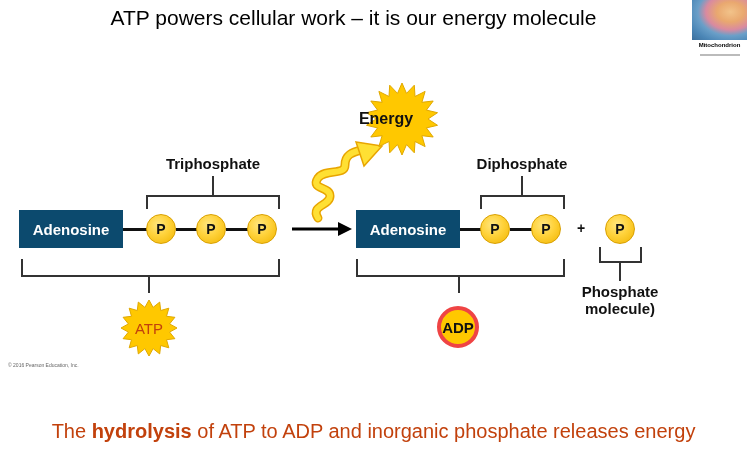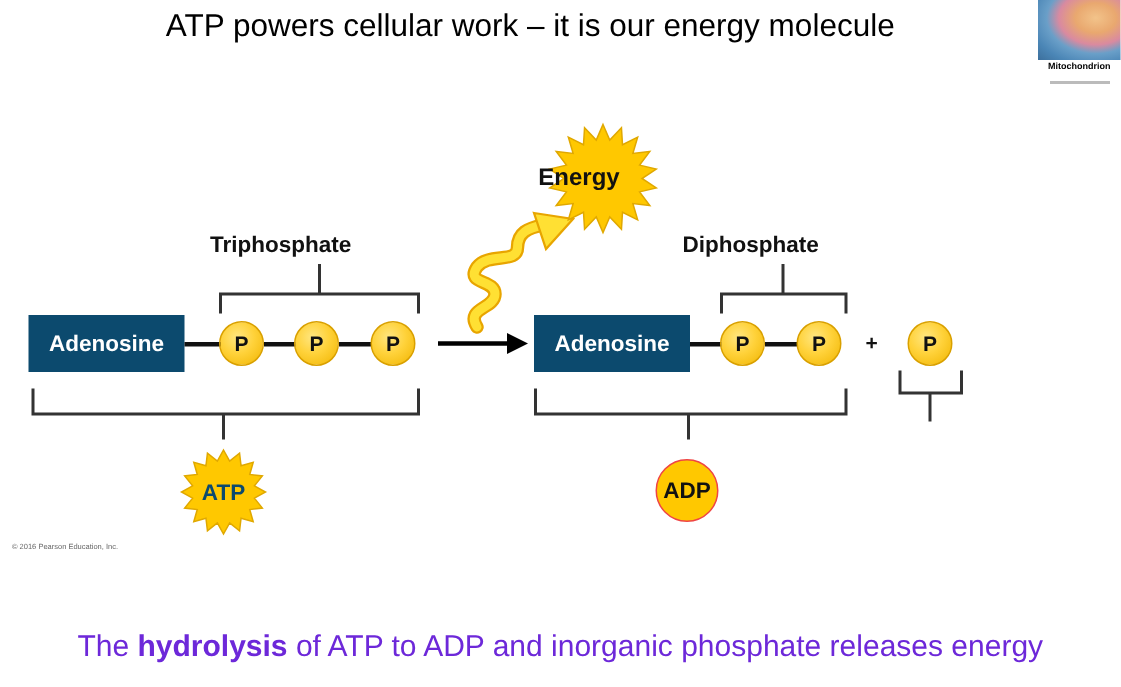--- a/index.html
+++ b/index.html
@@ -1,32 +1,32 @@
 <!DOCTYPE html>
 <html><head>
   <meta charset="utf-8">
   <style>
     html, body { margin: 0; padding: 0; background: #ffffff; }
     body { width: 747px; height: 458px; position: relative; overflow: hidden; font-family: "Liberation Sans", sans-serif; }
     .abs { position: absolute; }
     .title { left: 0; width: 747px; top: 6px; text-align: center; font-size: 21px; color: #000; padding-right: 40px; box-sizing: border-box; }
-    .caption { left: 0; width: 747px; top: 420px; text-align: center; font-size: 20px; color: #6d28d9; }
+    .caption { left: 0; width: 747px; top: 420px; text-align: center; font-size: 20px; color: #c2410c; }
     .caption b { font-weight: bold; }
     .thumb { left: 692px; top: 0; width: 55px; height: 62px; background: #fff; }
     .thumb-img { left: 0; top: 0; width: 55px; height: 40px;
       background: radial-gradient(ellipse at 70% 30%, #f2c38a 0%, #e9a86f 25%, #d98aa0 45%, #6a9fc8 60%, #4b86b6 80%, #3c6f9c 100%); }
     .thumb-label { left: 0; top: 42px; width: 55px; text-align: center; font-size: 6px; font-weight: bold; color: #000; }
     .thumb-credit { left: 8px; top: 54px; width: 40px; height: 2px; background: #bbb; }
     .copyright { left: 8px; top: 362px; font-size: 5px; color: #666; }
     .adenosine { background: #0c4a6e; color: #fff; font-weight: bold; font-size: 15px; display: flex; align-items: center; justify-content: center; }
     .p-ball { width: 30px; height: 30px; border-radius: 50%; background: radial-gradient(circle at 40% 35%, #ffe680 0%, #ffd23a 45%, #f0b400 100%); border: 1px solid #d9a000; box-sizing: border-box; display: flex; align-items: center; justify-content: center; font-weight: bold; font-size: 14px; color: #111; }
     .bond { height: 3px; background: #111; }
-    .bracket-label { font-weight: bold; font-size: 15px; color: #111; text-align: left; }
+    .bracket-label { font-weight: bold; font-size: 15px; color: #111; text-align: center; }
     .plus { font-weight: bold; font-size: 14px; color: #111; }
-    .adp { width: 42px; height: 42px; border-radius: 50%; background: #ffc800; border: 1px solid #ef4444; box-sizing: border-box; display: flex; align-items: center; justify-content: center; font-weight: bold; font-size: 15px; color: #111; }
+    .adp { width: 42px; height: 42px; border-radius: 50%; background: #ffc800; border: 4px solid #ef4444; box-sizing: border-box; display: flex; align-items: center; justify-content: center; font-weight: bold; font-size: 15px; color: #111; }
     .phos-label { font-weight: bold; font-size: 15px; color: #111; text-align: center; line-height: 17px; }
   </style>
 </head>
 <body>
 
 <div class="abs title">ATP powers cellular work – it is our energy molecule</div>
 
 <div class="abs thumb">
   <div class="abs thumb-img"></div>
   <div class="abs thumb-label">Mitochondrion</div>
@@ -77,34 +77,36 @@
 </svg>
 
 <div class="abs adenosine" style="left:19px;top:210px;width:104px;height:38px;">Adenosine</div>
 <div class="abs bond" style="left:123px;top:228px;width:26px;"></div>
 <div class="abs p-ball" style="left:146px;top:214px;">P</div>
 <div class="abs bond" style="left:176px;top:228px;width:21px;"></div>
 <div class="abs p-ball" style="left:196px;top:214px;">P</div>
 <div class="abs bond" style="left:226px;top:228px;width:22px;"></div>
 <div class="abs p-ball" style="left:247px;top:214px;">P</div>
 <div class="abs bracket-label" style="left:140px;top:155px;width:146px;">Triphosphate</div>
-<div class="abs" style="left:118px;top:303px;width:62px;height:50px;display:flex;align-items:center;justify-content:center;font-weight:bold;font-size:15px;color:#0c4a6e;">ATP</div>
+<div class="abs" style="left:118px;top:303px;width:62px;height:50px;display:flex;align-items:center;justify-content:center;font-weight:normal;font-size:15px;color:#c2410c;">ATP</div>
 
 <div class="abs" style="left:350px;top:100px;width:72px;height:38px;display:flex;align-items:center;justify-content:center;font-weight:bold;font-size:16px;color:#111;">Energy</div>
 
 <div class="abs adenosine" style="left:356px;top:210px;width:104px;height:38px;">Adenosine</div>
 <div class="abs bond" style="left:460px;top:228px;width:21px;"></div>
 <div class="abs p-ball" style="left:480px;top:214px;">P</div>
 <div class="abs bond" style="left:510px;top:228px;width:22px;"></div>
 <div class="abs p-ball" style="left:531px;top:214px;">P</div>
 <div class="abs bracket-label" style="left:455px;top:155px;width:134px;">Diphosphate</div>
 <div class="abs adp" style="left:437px;top:306px;">ADP</div>
 
 <div class="abs plus" style="left:577px;top:220px;">+</div>
 <div class="abs p-ball" style="left:605px;top:214px;">P</div>
 <div class="abs phos-label" style="left:560px;top:283px;width:120px;">
+  <div>Phosphate</div>
+  <div>molecule)</div>
 </div>
 
 <div class="abs copyright">© 2016 Pearson Education, Inc.</div>
 
 <div class="abs caption">
   <span>The </span><b>hydrolysis</b><span> of ATP to ADP and inorganic phosphate releases energy</span>
 </div>
 
 </body></html>

